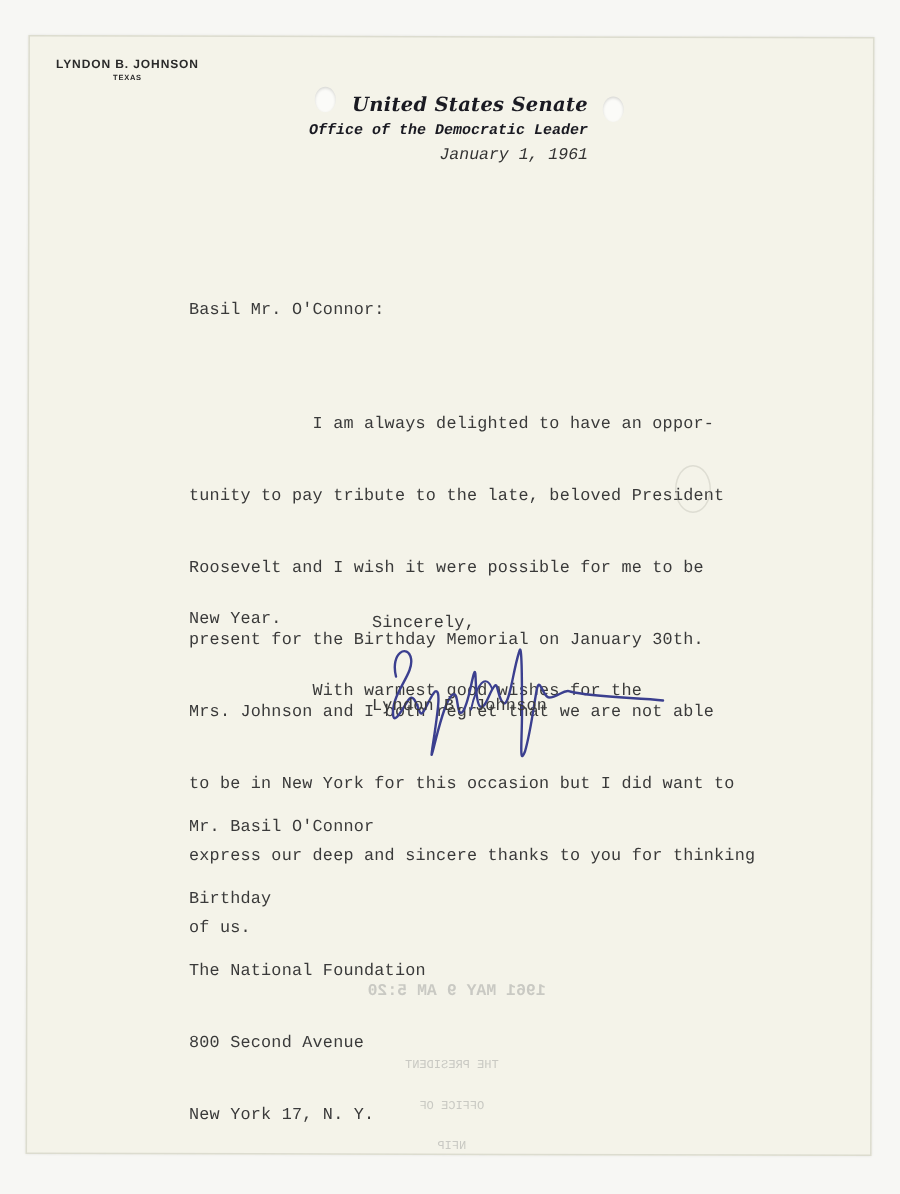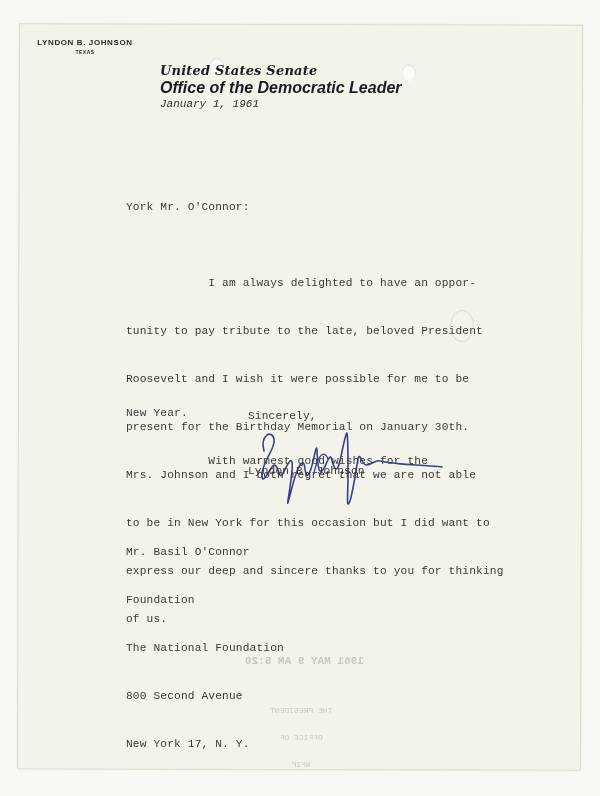--- a/index.html
+++ b/index.html
@@ -52,37 +52,37 @@
     }
     .sender .state {
       font-size: 5px;
       font-weight: bold;
       letter-spacing: 0.5px;
       margin-top: 2px;
     }
 
     .letterhead {
       position: absolute;
-      left: 160px;
+      left: 132px;
       top: 62px;
       width: 260px;
-      text-align: left;
+      text-align: right;
       color: #1a1a22;
     }
     .lh-1 {
       font-family: "DejaVu Serif", serif;
       font-size: 13px;
       font-weight: bold;
       font-style: italic;
       letter-spacing: 0.2px;
       line-height: 18px;
     }
     .lh-2, .lh-3 {
-      font-family: Liberation Sans, sans-serif;
-      font-size: 16px;
+      font-family: Liberation Mono, monospace;
+      font-size: 10px;
       font-weight: bold;
       font-style: italic;
       line-height: 15px;
     }
     .date {
       font-family: "Liberation Mono", monospace;
       font-size: 11px;
       color: #333;
       line-height: 16px;
       margin-top: 1px;
@@ -144,21 +144,21 @@
   <div class="name">LYNDON B. JOHNSON</div>
   <div class="state">TEXAS</div>
 </div>
 
 <div class="letterhead">
   <div class="lh-1">United States Senate</div>
   <div class="lh-2">Office of the Democratic Leader</div>
   <div class="date">January 1, 1961</div>
 </div>
 
-<div class="typed salutation">York Mr. O'Connor:</div>
+<div class="typed salutation">Basil Mr. O'Connor:</div>
 
 <div class="typed body-lines">
   <div>            I am always delighted to have an oppor-</div>
   <div>tunity to pay tribute to the late, beloved President</div>
   <div>Roosevelt and I wish it were possible for me to be</div>
   <div>present for the Birthday Memorial on January 30th.</div>
   <div>Mrs. Johnson and I both regret that we are not able</div>
   <div>to be in New York for this occasion but I did want to</div>
   <div>express our deep and sincere thanks to you for thinking</div>
   <div>of us.</div>
@@ -173,21 +173,21 @@
 
 <svg class="signature" viewBox="0 0 200 110">
   <path d="M8 36 C4 20, 16 14, 18 24 C20 34, 6 46, 6 60 C6 70, 12 58, 16 52 C20 46, 22 56, 24 60 C26 64, 30 50, 34 46 C38 44, 36 58, 34 72 C32 86, 30 96, 34 80 C38 64, 42 50, 46 48 C50 46, 48 62, 52 60 C56 56, 58 40, 60 34 C62 28, 60 52, 64 56 C68 58, 70 46, 74 42 C76 40, 76 52, 80 54 C84 54, 86 32, 90 20 C92 10, 92 40, 92 60 C92 80, 90 96, 94 86 C98 72, 100 54, 102 44 C104 36, 106 50, 110 50 C116 50, 120 44, 124 46 C140 50, 170 50, 186 52" fill="none" stroke="#3b3f8f" stroke-width="1.6" stroke-linecap="round" stroke-linejoin="round"></path>
   <path d="M58 58 C62 40, 68 34, 72 44" fill="none" stroke="#3b3f8f" stroke-width="1.3" stroke-linecap="round"></path>
 </svg>
 
 <div class="typed typed-name">Lyndon B. Johnson</div>
 
 <div class="typed address">
   <div>Mr. Basil O'Connor</div>
-  <div>Foundation</div>
+  <div>Birthday</div>
   <div>The National Foundation</div>
   <div>800 Second Avenue</div>
   <div>New York 17, N. Y.</div>
 </div>
 
 <div class="pencil-mark"></div>
 
 <div class="bleed bleed-1">1961 MAY 9 AM 5:20</div>
 <div class="bleed bleed-2">
   <div>THE PRESIDENT</div>

